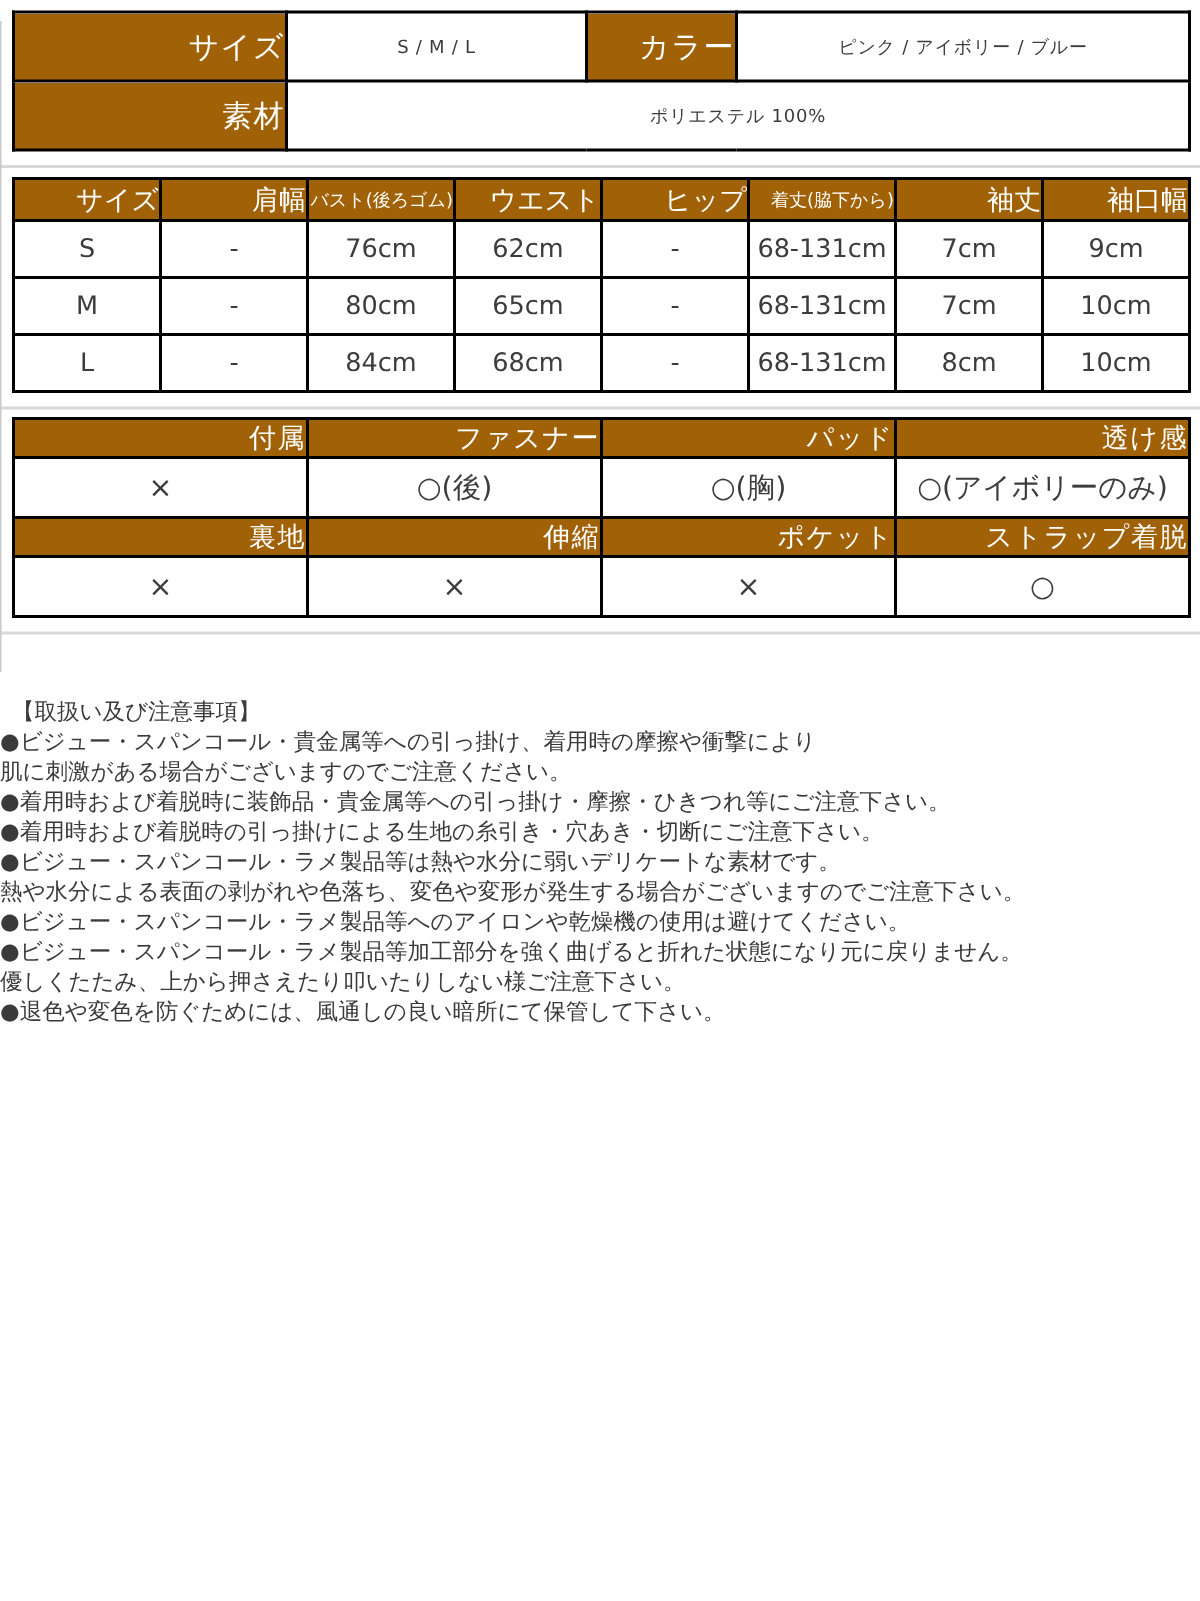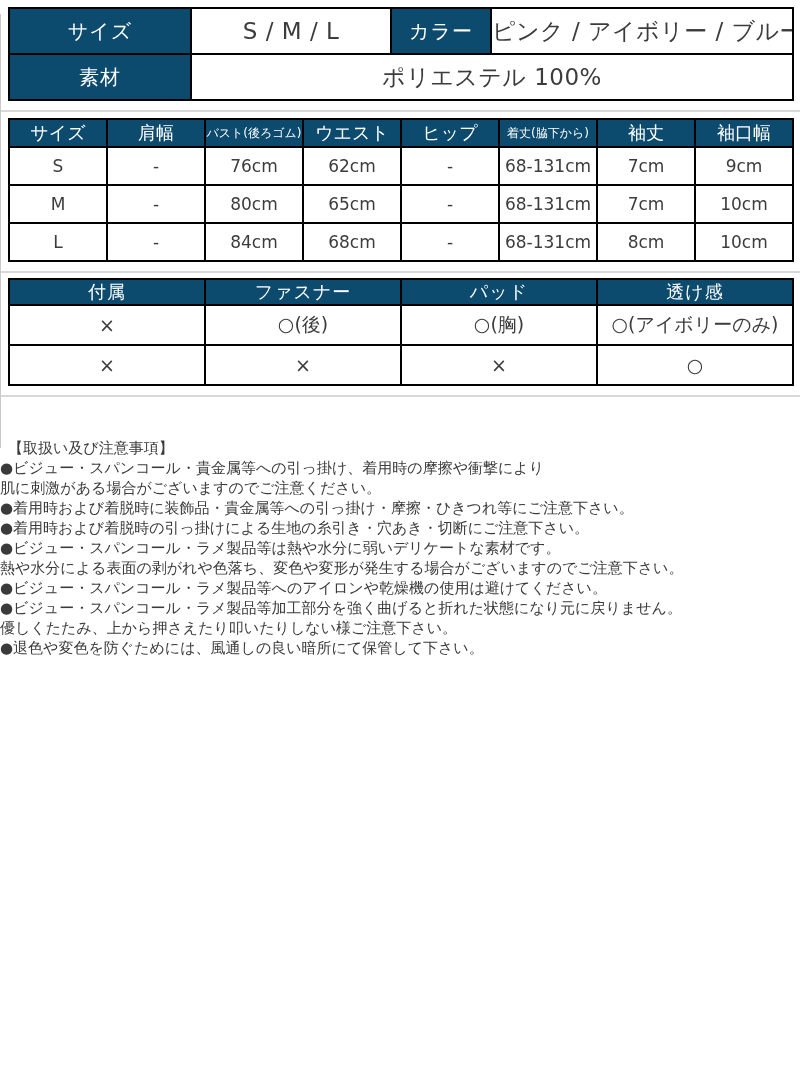--- a/index.html
+++ b/index.html
@@ -6,28 +6,28 @@
   body{
     width:800px;height:1067px;overflow:hidden;
     font-family:"DejaVu Sans","Liberation Sans",sans-serif;
     -webkit-font-smoothing:antialiased;
   }
   .page{position:relative;width:800px;height:1067px;background:#fff;}
   .edge-line{position:absolute;left:0;top:7px;width:1px;height:434px;background:#c9c9c9;}
 
   table{border-collapse:collapse;table-layout:fixed;margin-left:8px;width:784px;}
   th,td{border:2px solid #000;text-align:center;vertical-align:middle;padding:0;overflow:hidden;white-space:nowrap;}
-  th{background:#0c4a6e;color:#ffffff;font-weight:normal;letter-spacing:1px;}
+  th{background:#a16207;color:#ffffff;font-weight:normal;letter-spacing:1px;text-align:right;}
   td{color:#3c3c3c;}
 
   
   .t1{margin-top:7px;}
   .t1 tr{height:46px;}
   .t1 th{font-size:20px;}
-  .t1 td{font-size:23px;letter-spacing:0.5px;margin-top:41px;}
+  .t1 td{font-size:12px;letter-spacing:0.5px;margin-top:41px;}
 
   
   .sep{width:800px;height:2px;background:#d8d8d8;}
   .sep1{margin-top:9px;}
   .sep2{margin-top:9px;}
   .sep3{margin-top:9px;}
 
   
   .t2{margin-top:6px;}
   .t2 tr.head{height:28px;}
@@ -145,20 +145,26 @@
         <th>ファスナー</th>
         <th>パッド</th>
         <th>透け感</th>
       </tr>
       <tr class="val">
         <td>×</td>
         <td>○(後)</td>
         <td>○(胸)</td>
         <td>○(アイボリーのみ)</td>
       </tr>
+      <tr class="head">
+        <th>裏地</th>
+        <th>伸縮</th>
+        <th>ポケット</th>
+        <th>ストラップ着脱</th>
+      </tr>
       <tr class="val">
         <td>×</td>
         <td>×</td>
         <td>×</td>
         <td>○</td>
       </tr>
     </tbody>
   </table>
   <div class="sep sep3"></div>
 

